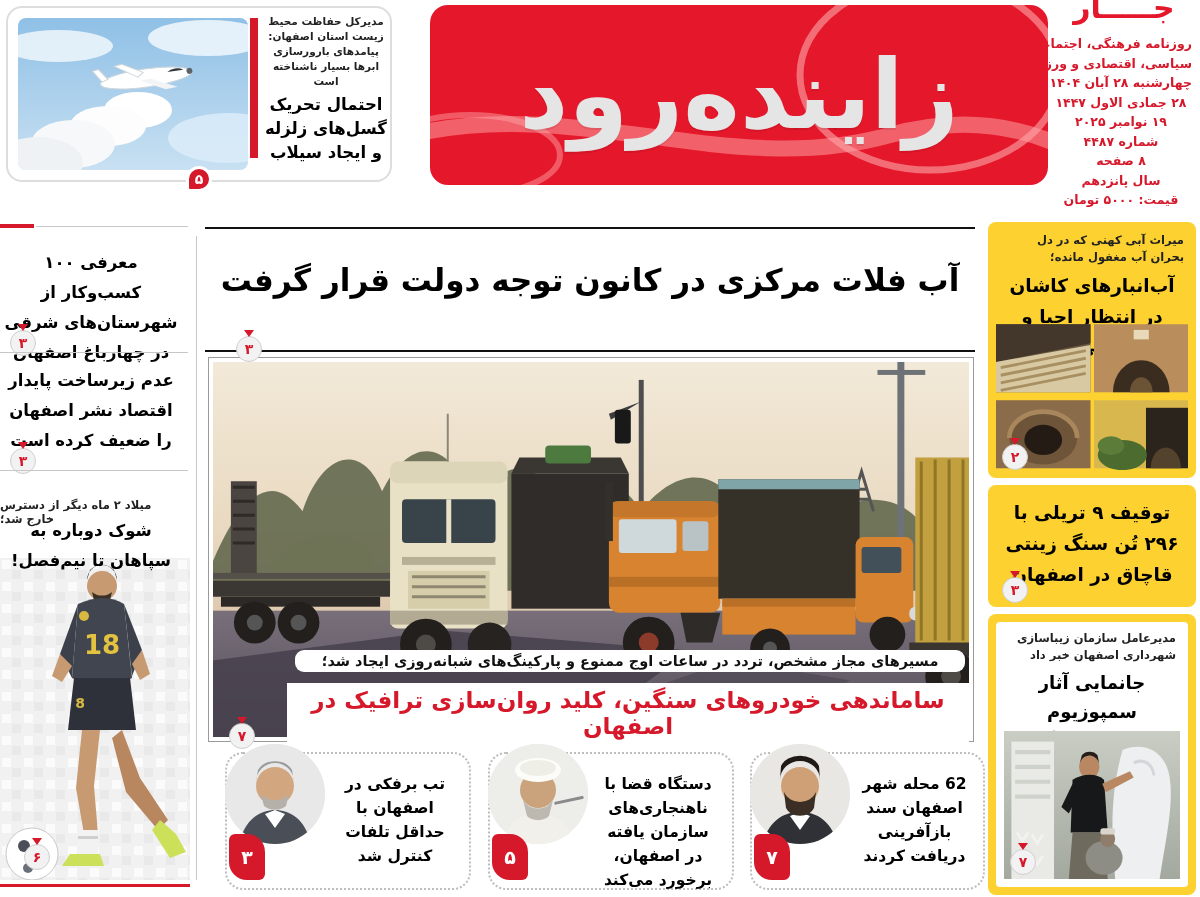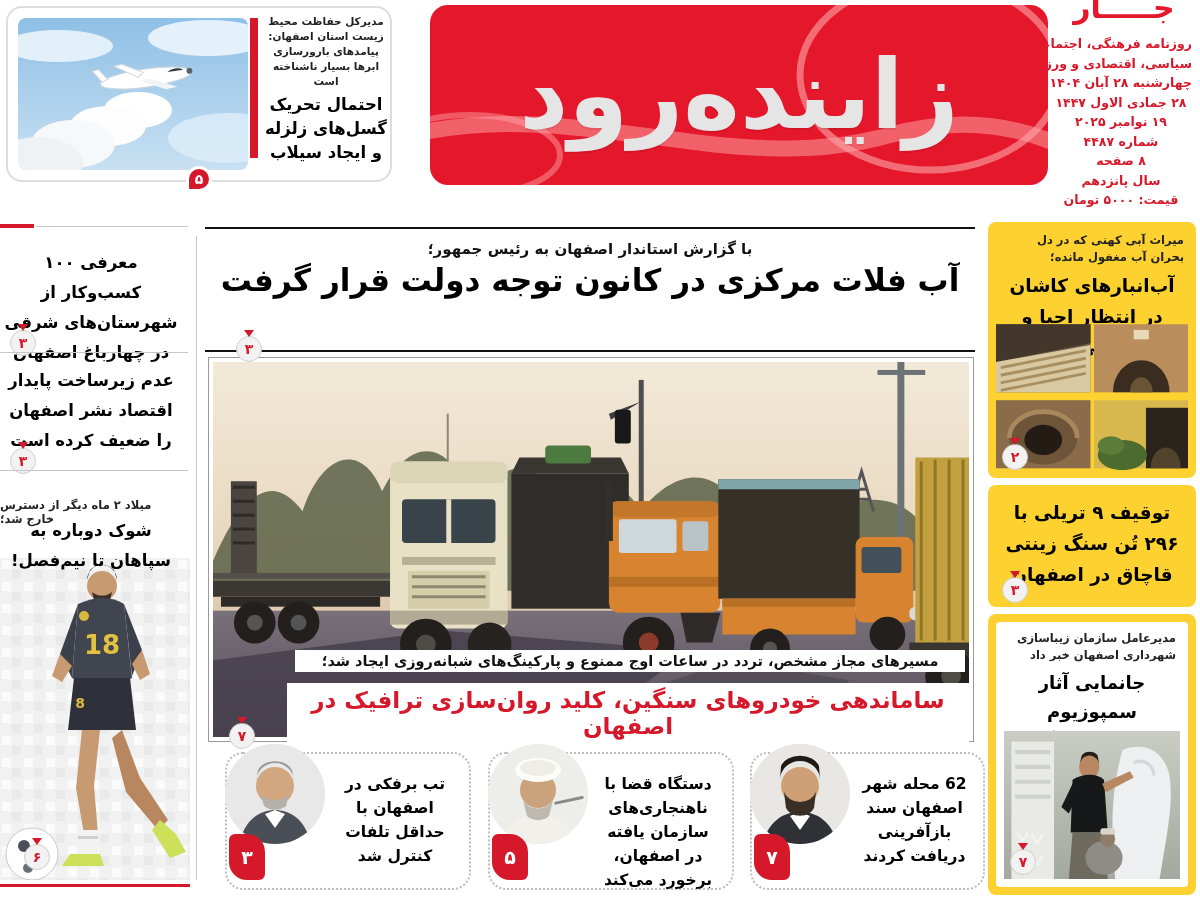--- a/index.html
+++ b/index.html
@@ -52,21 +52,21 @@
 
   
   .main-kicker{position:absolute;top:240px;left:205px;width:770px;text-align:center;
     font-size:15px;font-weight:bold;color:#111;}
   .main-title{position:absolute;top:262px;left:205px;width:770px;text-align:center;
     font-size:31px;font-weight:bold;color:#000;letter-spacing:-.5px;}
   .photo-frame{position:absolute;top:357px;left:208px;width:766px;height:385px;border:1px solid #9a9a9a;
     background:#fff;padding:4px;}
   .photo-frame svg{width:100%;height:100%;display:block;}
   .overlay-kicker{position:absolute;left:86px;top:292px;right:8px;background:#fff;
-    padding:3px 10px;font-size:14.5px;font-weight:bold;color:#111;text-align:center;}
+    padding:3px 10px;font-size:14.5px;font-weight:bold;color:#111;text-align:center;border-radius:9px;}
   .overlay-title{position:absolute;left:78px;top:325px;right:4px;background:#fff;
     padding:4px 21px;font-size:23px;font-weight:bold;color:var(--red);text-align:center;}
 
   
   .brow-card{position:absolute;top:752px;height:138px;border:2px dotted #bdbdbd;border-radius:18px;background:#fff;}
   .brow-portrait{position:absolute;top:-10px;left:-2px;width:100px;height:100px;border-radius:50%;
     overflow:hidden;background:#e9e9e9;}
   .brow-badge{position:absolute;bottom:8px;left:2px;width:36px;height:46px;background:var(--red);color:#fff;
     display:flex;align-items:center;justify-content:center;font-size:19px;font-weight:bold;
     border-radius:6px 18px 6px 18px;}
@@ -200,21 +200,20 @@
       </g>
 
       <circle cx="32" cy="296" r="26" fill="#fff" stroke="#c9c9c9"></circle>
       <circle cx="24" cy="288" r="6" fill="#4a4f57"></circle>
       <circle cx="42" cy="298" r="5" fill="#596069"></circle>
       <circle cx="28" cy="310" r="5" fill="#6a707a"></circle>
     </svg>
   </div>
   <div class="pbadge" style="left:24px;top:844px;z-index:4;">۶</div>
 
-  <div class="main-kicker">با گزارش استاندار اصفهان به رئیس جمهور؛</div>
   <div class="main-title">آب فلات مرکزی در کانون توجه دولت قرار گرفت</div>
   <div class="pbadge" style="left:236px;top:336px;z-index:3;">۳</div>
 
   <div class="photo-frame">
     <svg viewBox="0 0 760 377" preserveAspectRatio="none">
       <defs>
         <linearGradient id="dusk" x1="0" y1="0" x2="0" y2="1">
           <stop offset="0" stop-color="#f2e9d8"></stop>
             <stop offset=".65" stop-color="#e9d9c0"></stop>
             <stop offset="1" stop-color="#ddc8ad"></stop>

